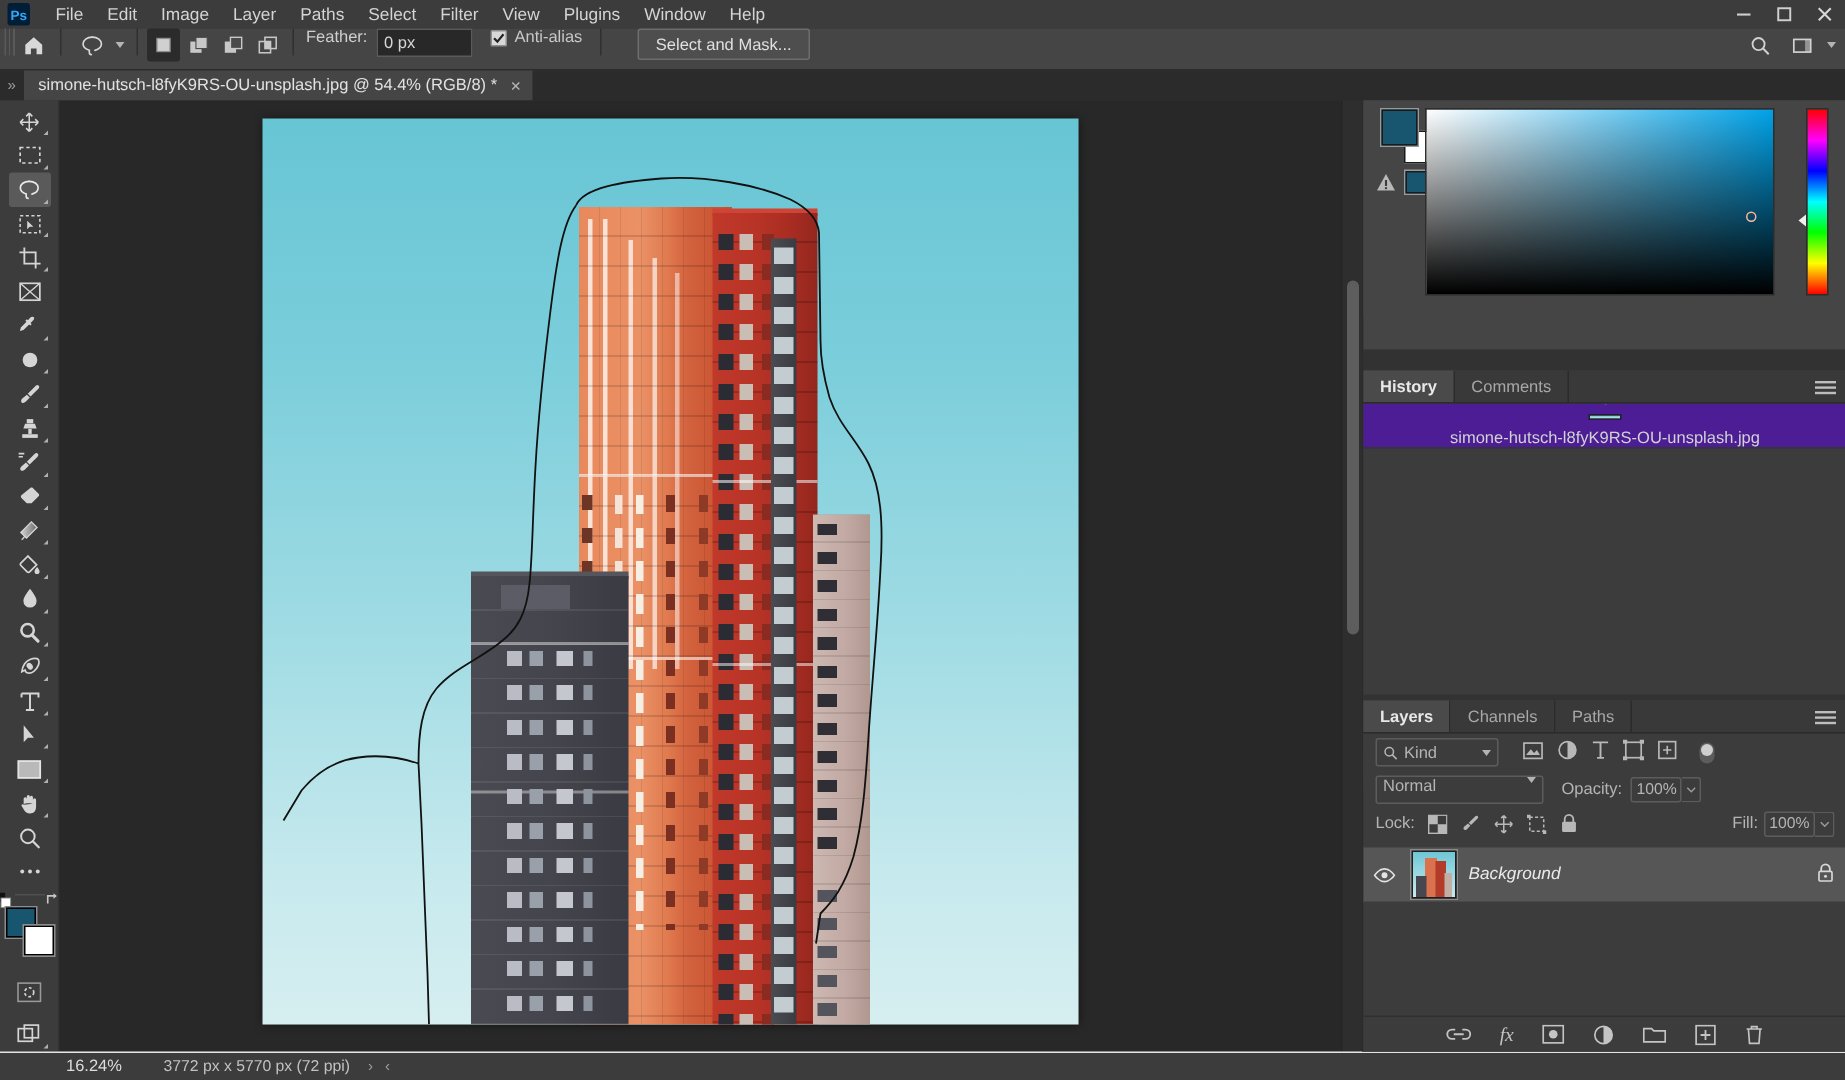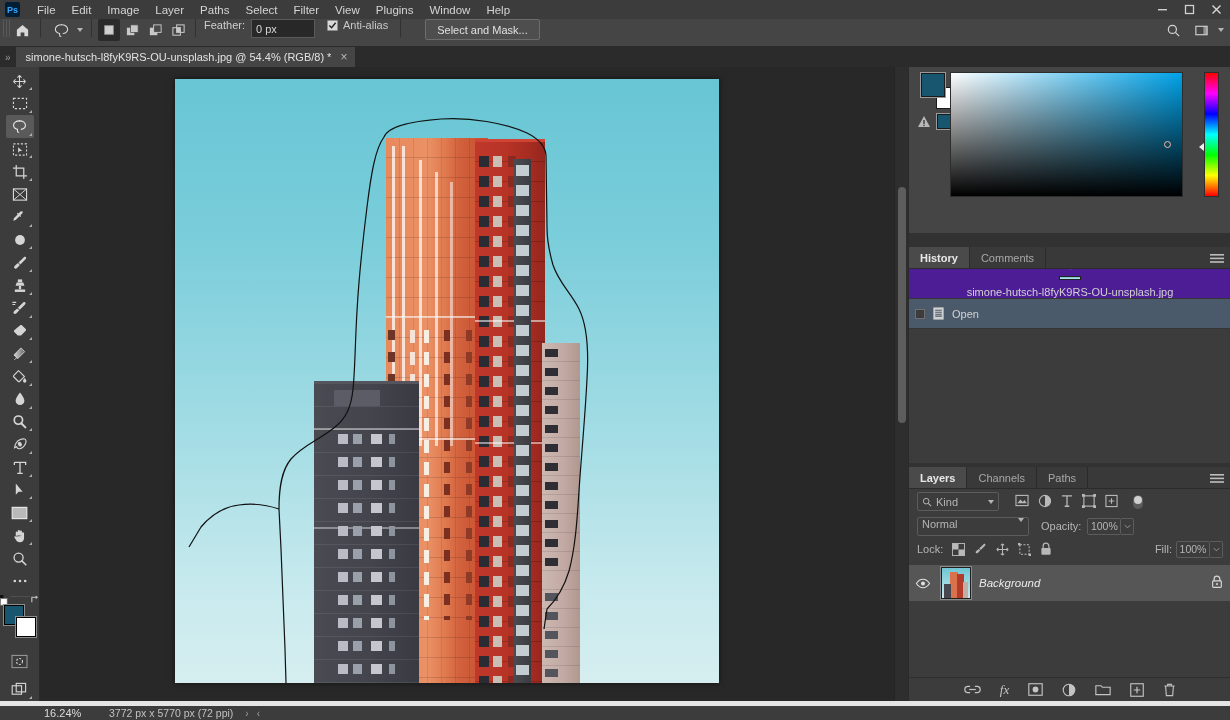--- a/index.html
+++ b/index.html
@@ -151,21 +151,21 @@
   }
   .vthumb{ position:absolute; left:3px; top:120px; width:8px; height:236px; background:#5d5d5d; border-radius:4px;}
   .hscroll-wrap{
     position:absolute; left:40px; bottom:0; width:868px; height:19px; background:#3c3c3c;
   }
   .hthumb{ position:absolute; left:420px; top:5px; width:310px; height:8px; background:#5d5d5d; border-radius:4px;}
 
   
   .statusbar{
     position:absolute; left:0; bottom:0; width:1230px; height:19px;
-    background:#3c3c3c; border-top:5px solid #e5e5e5;
+    background:#3c3c3c; border-top:1px solid #e5e5e5;
     display:flex; align-items:center;
   }
   .zoomfield{
     margin-left:44px; width:55px; font-size:11px; color:#dcdcdc;
   }
   .docsize{ font-size:10.5px; color:#c2c2c2; margin-left:10px; }
   .st-arrow{ color:#9e9e9e; font-size:10px; margin-left:12px; }
 
   
   .rightdock{
@@ -790,28 +790,20 @@
             <path d="M.8 1.6h3.6M.8 3.7h2.7" stroke="#d0d0d0" stroke-width="1.1"></path>
           </svg>
           <div class="hist-thumb">
             <i style="left:5px;top:3px;width:7px;height:19px;background:#d9724d"></i>
             <i style="left:11px;top:5px;width:5px;height:17px;background:#b33b2a"></i>
             <i style="left:2px;top:11px;width:5px;height:11px;background:#474750"></i>
           </div>
           <div>simone-hutsch-l8fyK9RS-OU-unsplash.jpg</div>
         </div>
 
-        <div class="hist-row state">
-          <div class="hist-chkbox"></div>
-          <svg width="15" height="15" viewBox="0 0 16 16">
-            <rect x="2.5" y="1.5" width="11" height="13" fill="#d0d0d0"></rect>
-            <path d="M4.5 4.5h7M4.5 6.6h7M4.5 8.7h7M4.5 10.8h7" stroke="#4a5a6a" stroke-width="1.1"></path>
-          </svg>
-          <div>Open</div>
-        </div>
       </div>
 
       <div class="hist-footer">
         <div class="ft-ico">
           <svg width="15" height="14" viewBox="0 0 16 15">
             <rect x="4" y="1.5" width="11" height="12" fill="none" stroke="#c4c4c4" stroke-width="1.2"></rect>
             <path d="M1 8.5h5M3.4 6.2L1 8.5l2.4 2.3" fill="none" stroke="#c4c4c4" stroke-width="1.2"></path>
           </svg>
         </div>
         <div class="ft-ico">

